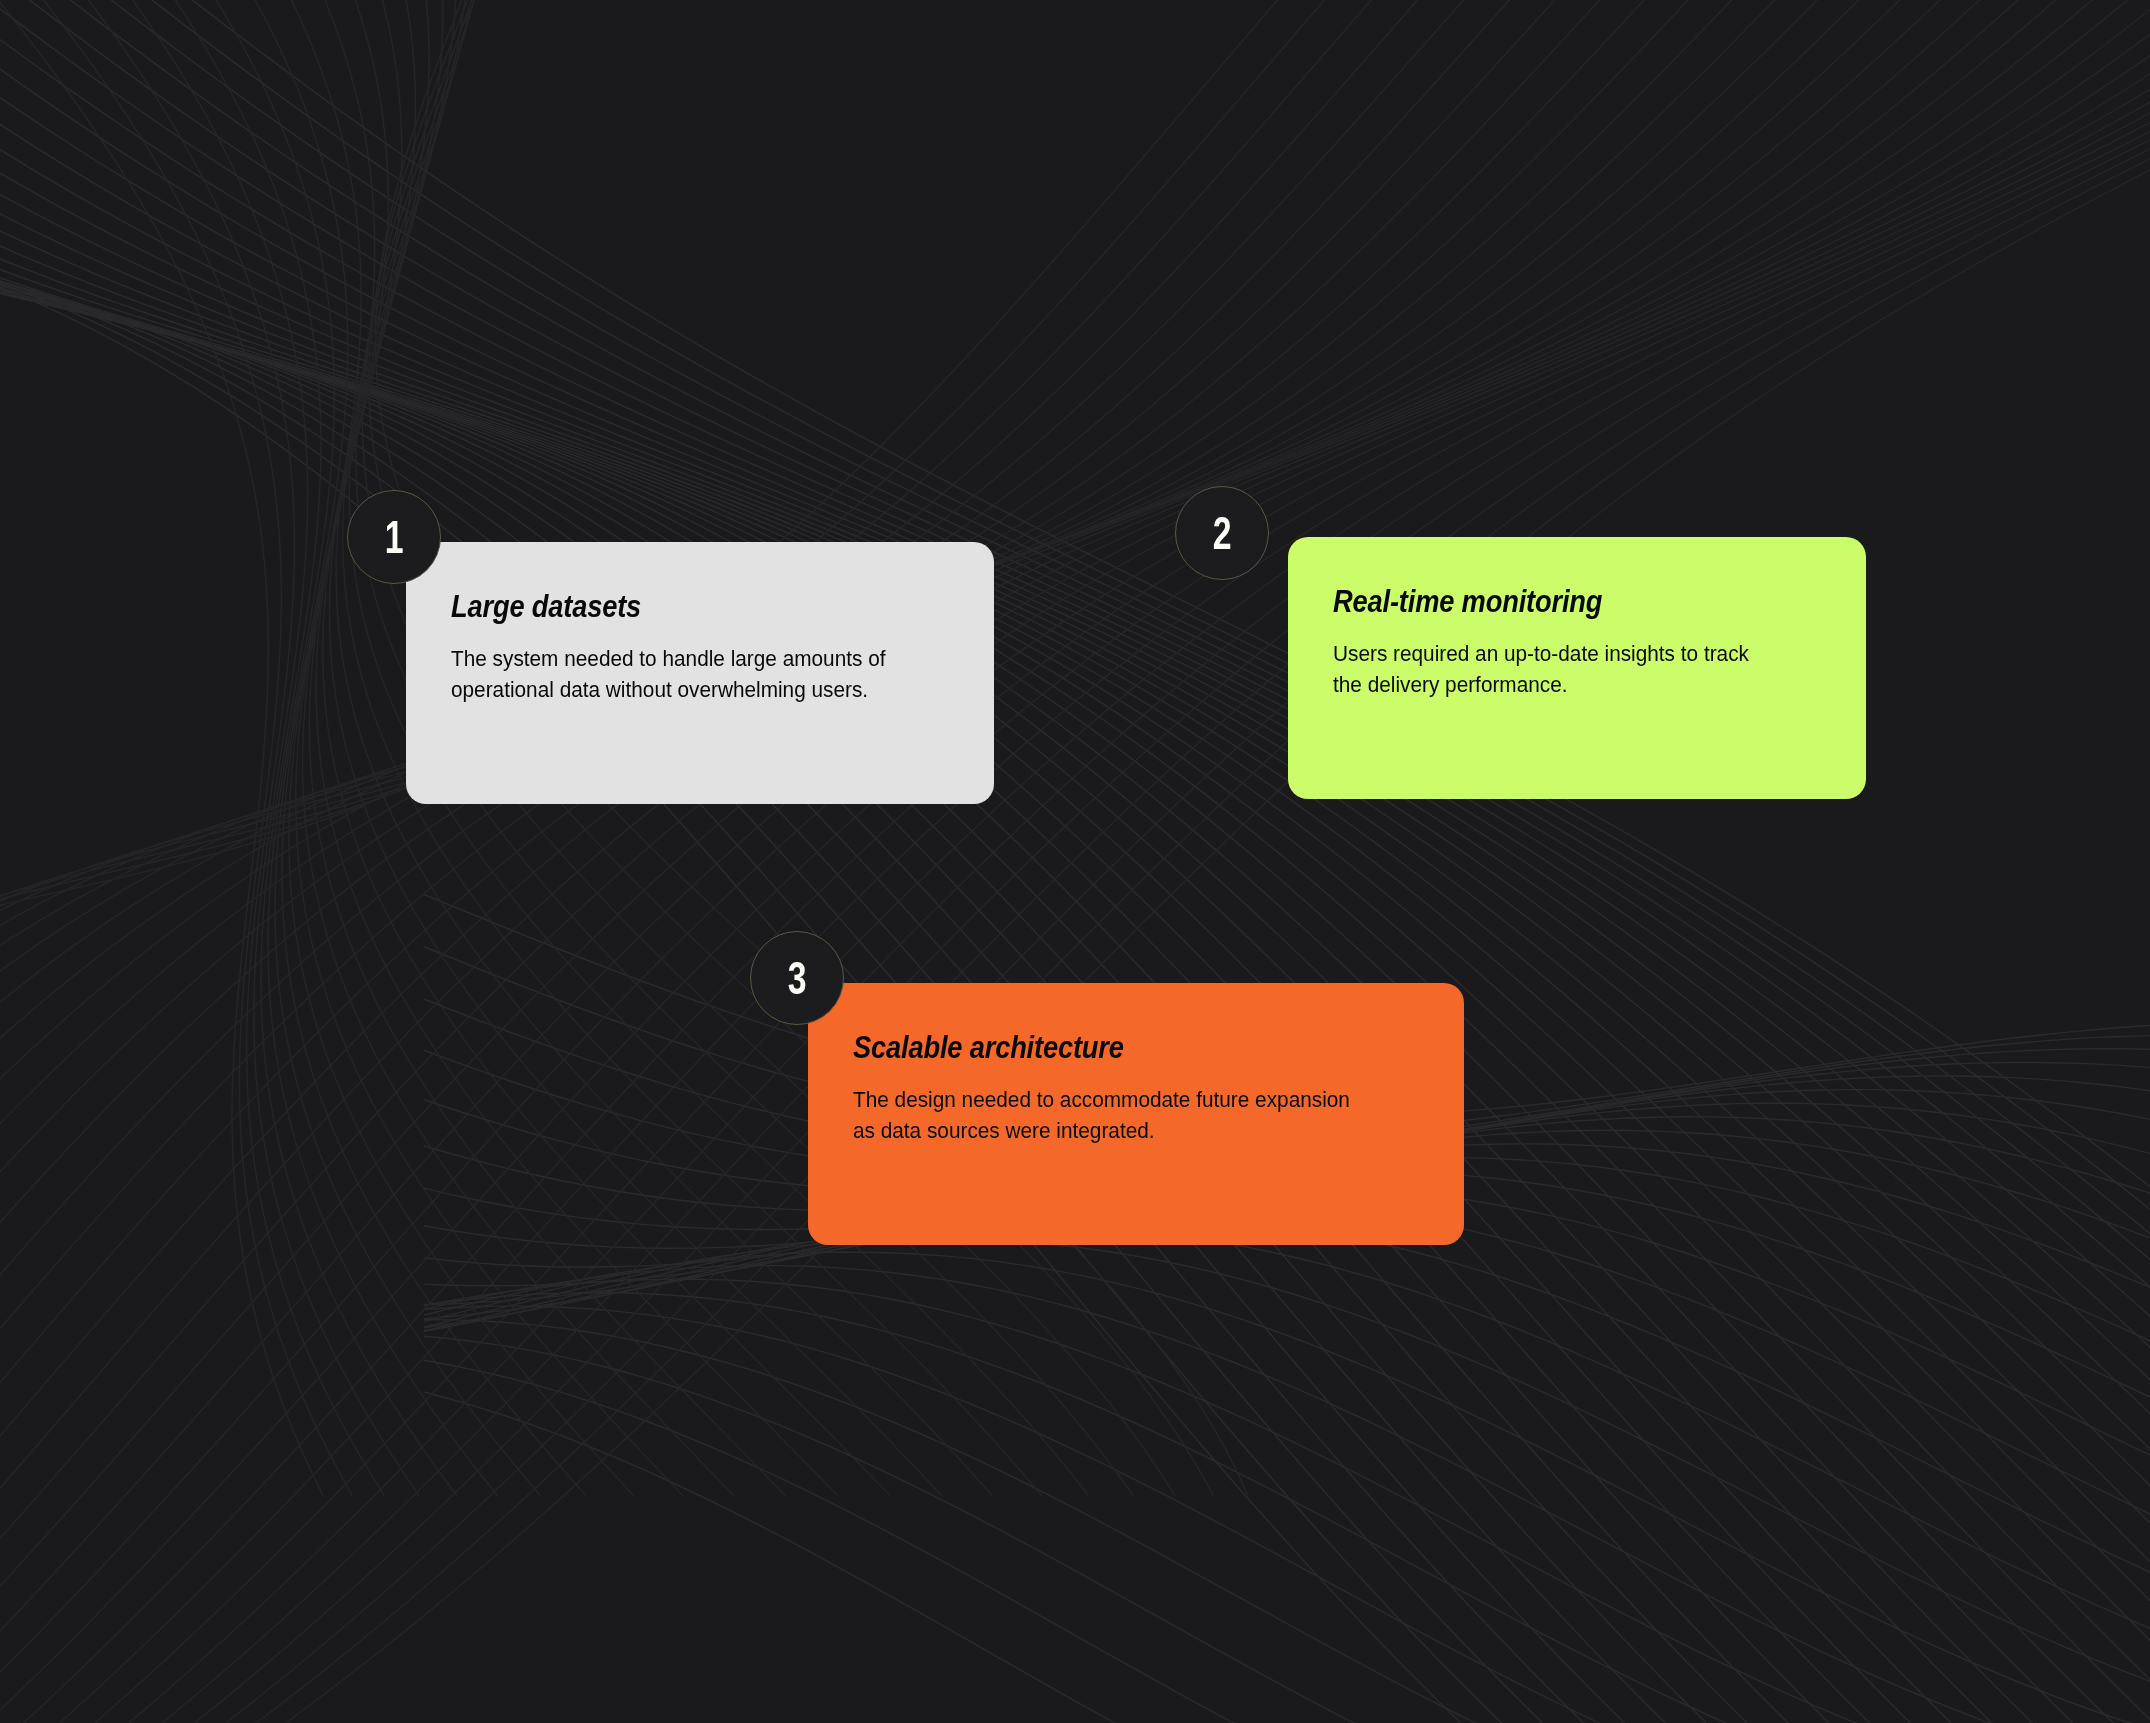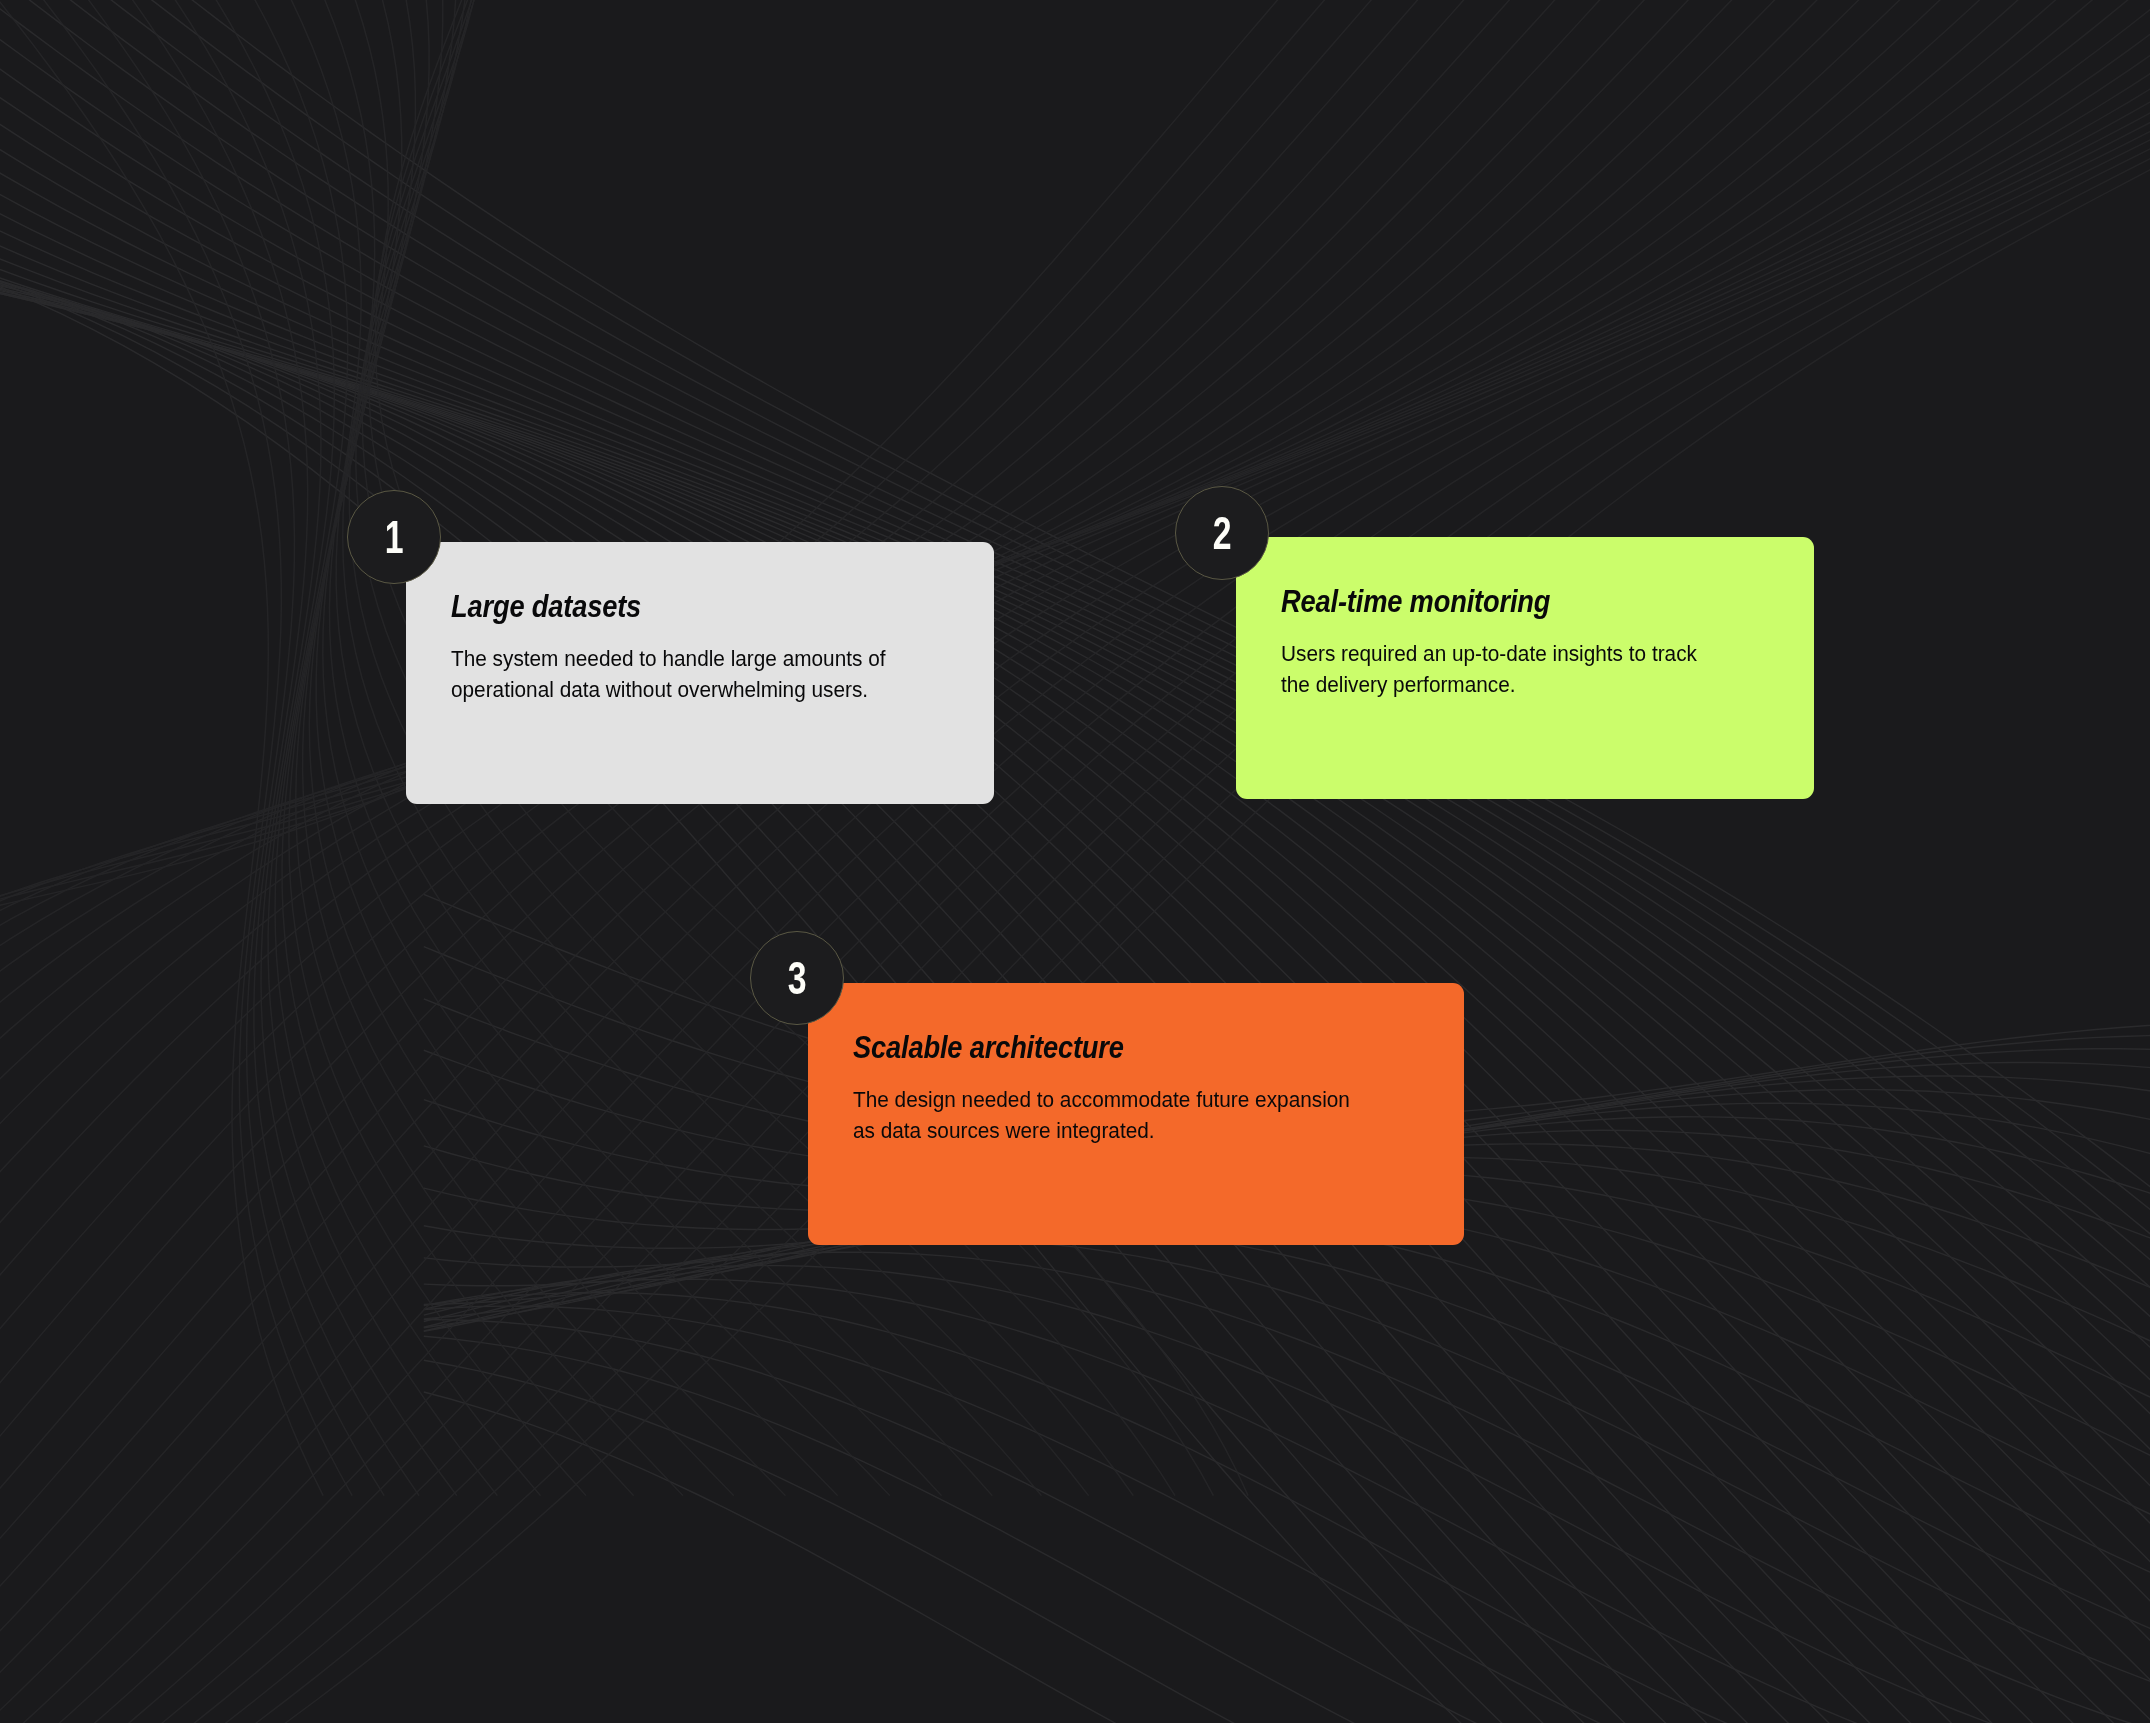--- a/index.html
+++ b/index.html
@@ -35,21 +35,21 @@
 
   
   .card-group {
     position: absolute;
   }
 
   .card {
     position: absolute;
     left: 0;
     top: 0;
-    border-radius: 11px;
+    border-radius: 20px;
     box-sizing: border-box;
     padding: 49px 45px 28px 45px;
   }
 
   .card-title {
     font-family: "Liberation Sans Narrow", "Liberation Sans", sans-serif;
     font-weight: 700;
     font-style: italic;
     font-size: 31px;
     line-height: 1.0;
@@ -230,21 +230,21 @@
     <div class="card" style="left: 406px; top: 542px; width: 588px; min-height: 262px; background: rgb(226, 226, 226);">
       <div class="card-title" style="color: rgb(9, 9, 10);">Large datasets</div>
       <div class="card-body" style="color: rgb(9, 9, 10);">The system needed to handle large amounts of operational data without overwhelming users.</div>
     </div>
     <div class="badge" style="left: 347px; top: 490px; background: rgb(28, 28, 30); border-color: rgb(90, 88, 68);">
       <span class="badge-number" style="color: rgb(253, 253, 248);">1</span>
     </div>
   </div>
 
   <div class="card-group">
-    <div class="card" style="left: 1236px; top: 537px; width: 578px; min-height: 262px; background: rgb(203, 253, 107);">
+    <div class="card" style="left: 1288px; top: 537px; width: 578px; min-height: 262px; background: rgb(203, 253, 107);">
       <div class="card-title" style="color: rgb(9, 9, 10);">Real-time monitoring</div>
       <div class="card-body" style="color: rgb(9, 9, 10);">Users required an up-to-date insights to track the delivery performance.</div>
     </div>
     <div class="badge" style="left: 1175px; top: 486px; background: rgb(28, 28, 30); border-color: rgb(90, 88, 68);">
       <span class="badge-number" style="color: rgb(253, 253, 248);">2</span>
     </div>
   </div>
 
   <div class="card-group">
     <div class="card" style="left: 808px; top: 983px; width: 656px; min-height: 262px; background: rgb(244, 105, 42);">

